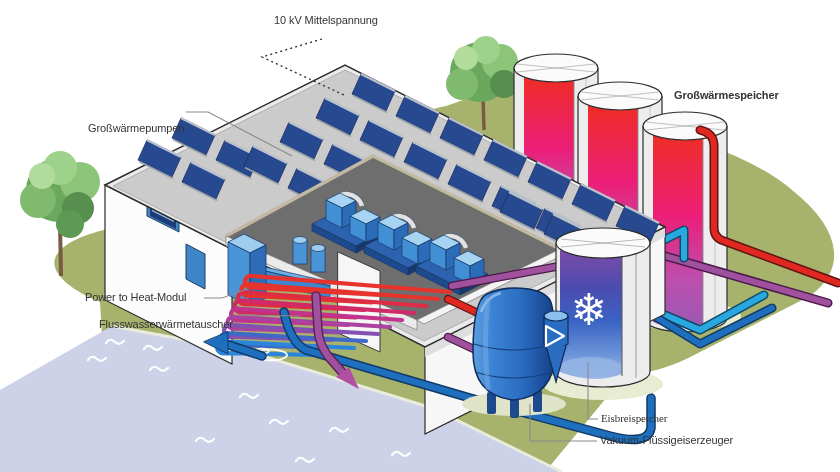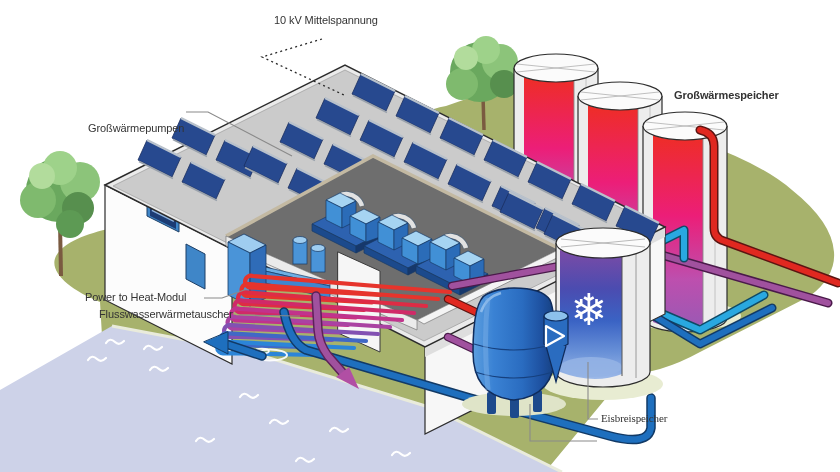--- a/index.html
+++ b/index.html
@@ -293,15 +293,16 @@
     <polyline class="leader" points="240,315 300,316"></polyline>
     <polyline class="leader" points="588,362 588,419 598,419"></polyline>
     <polyline class="leader" points="530,404 530,441 597,441"></polyline>
   </g>
 </svg>
 
 <div class="lbl" style="left:267px;top:14px;margin-left:7px;">10 kV Mittelspannung</div>
 <div class="lbl" style="left:88px;top:106px;margin-top:16px;">Großwärmepumpen</div>
 <div class="lbl" style="left:674px;top:89px;font-weight:bold;">Großwärmespeicher</div>
 <div class="lbl" style="left:85px;top:291px;">Power to Heat-Modul</div>
-<div class="lbl" style="left:99px;top:308px;">Flusswasserwärmetauscher</div>
+<div class="lbl" style="left:99px;top:318px;">Flusswasserwärmetauscher</div>
 <div class="lbl" style="left:601px;top:412px;font-family:Liberation Serif, serif;">Eisbreispeicher</div>
+<div class="lbl" style="left:600px;top:434px;">Vakuum-Flüssigeiserzeuger</div>
 </div>
 
 </body></html>

